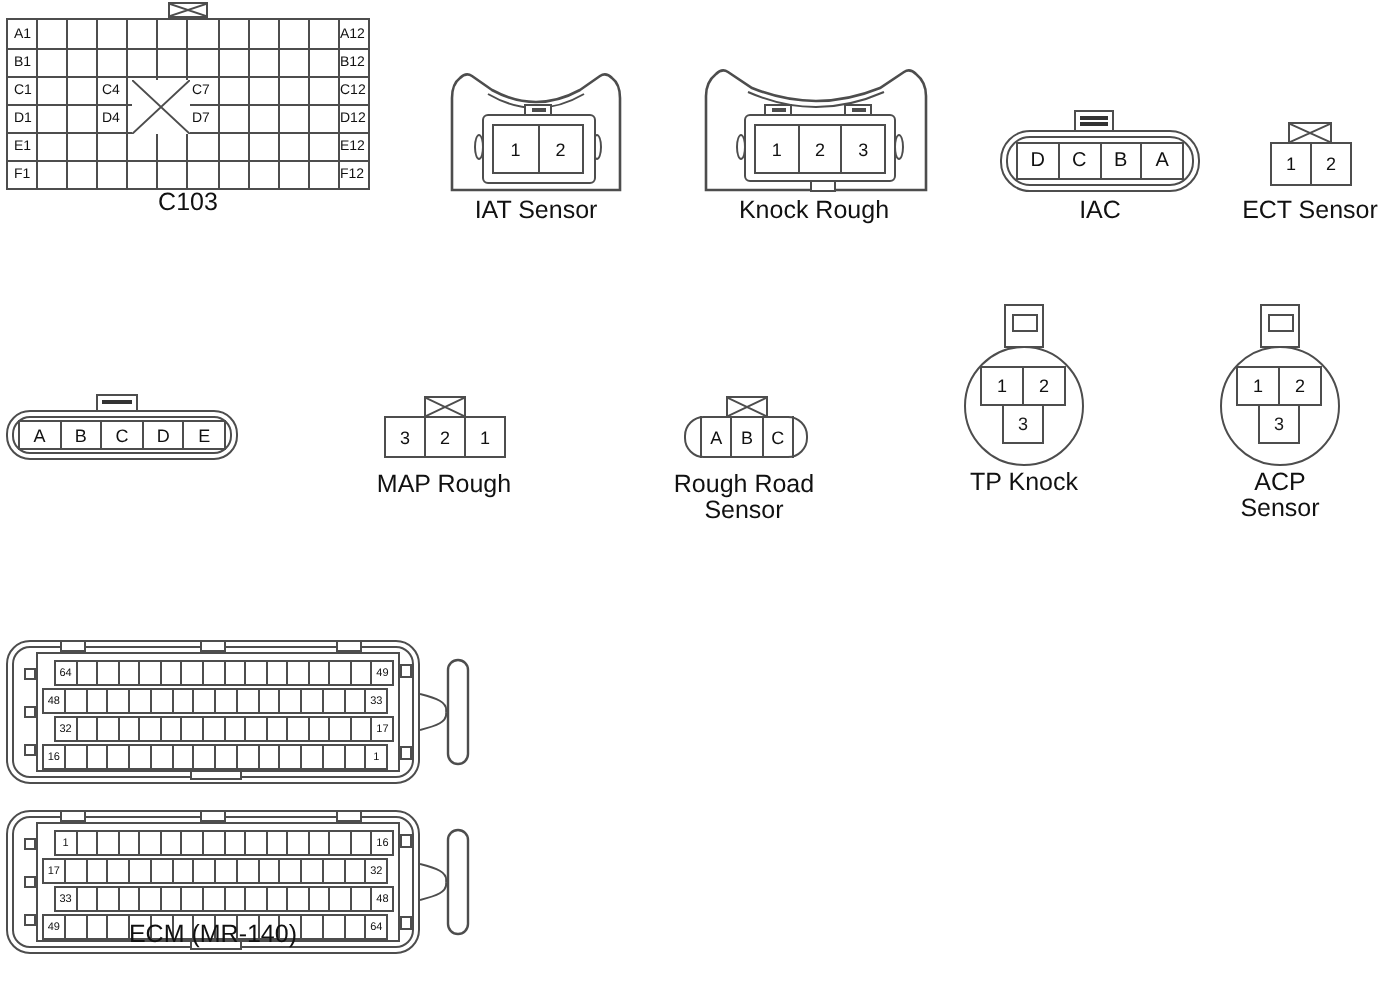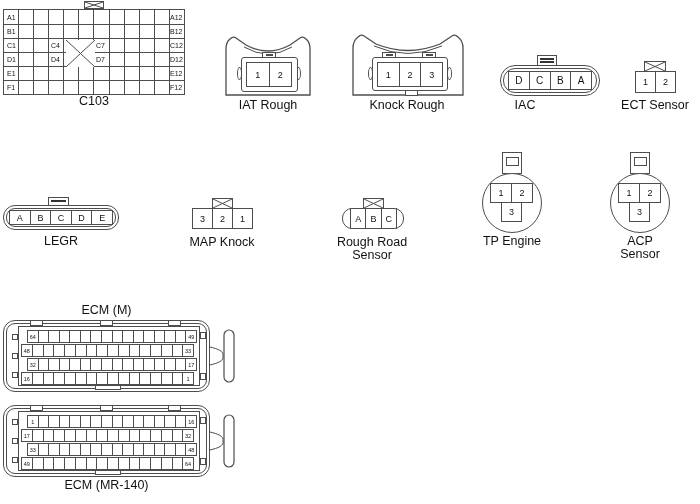--- a/index.html
+++ b/index.html
@@ -172,21 +172,21 @@
   <div class="bump" style="left:237px;top:67px"></div>
   <div class="bump" style="left:296px;top:67px"></div>
   <div class="hbox" style="left:241px;top:57px;width:57px;height:35px"></div>
   <div class="tab" style="left:262px;top:52px;width:14px;height:6px">
     <div class="abs" style="left:3px;top:1px;width:7px;height:2px;border:1px solid var(--lc);box-sizing:border-box"></div>
   </div>
   <div class="pinrow" style="left:246px;top:62px;width:46px;height:25px">
       <div class="cell">1</div>
       <div class="cell">2</div>
     </div>
-  <div class="lbl" style="left:218px;top:98px;width:100px">IAT Rough</div>
+  <div class="lbl" style="left:218px;top:98px;width:100px">IAT Sensor</div>
 
   <svg class="abs housing-svg" style="left:352px;top:33px" width="112" height="63" viewBox="0 0 112 63">
     <path d="M1,62 L1,15 Q1,8 6,4 Q9,1 12,3 L24,11 Q56,24 88,11 L100,3 Q103,1 106,4 Q111,8 111,15 L111,62 Z" fill="#fff" stroke-width="1.3"></path>
     <path d="M22,13 Q56,28 90,13" fill="none" stroke-width="1"></path>
   </svg>
   <div class="tab" style="left:405px;top:90px;width:13px;height:6px"></div>
   <div class="bump" style="left:368px;top:67px"></div>
   <div class="bump" style="left:447px;top:67px"></div>
   <div class="hbox" style="left:372px;top:57px;width:76px;height:34px"></div>
   <div class="tab" style="left:382px;top:52px;width:14px;height:6px">
@@ -208,21 +208,21 @@
   </div>
   <div class="round2" style="left:500px;top:65px;width:100px;height:31px;border-radius:15px">
     <div class="inline" style="border-radius:12px"></div>
   </div>
   <div class="pinrow big" style="left:508px;top:71px;width:84px;height:19px">
       <div class="cell">D</div>
       <div class="cell">C</div>
       <div class="cell">B</div>
       <div class="cell">A</div>
     </div>
-  <div class="lbl" style="left:475px;top:98px;width:100px">IAC</div>
+  <div class="lbl" style="left:500px;top:98px;width:100px">IAC</div>
 
   <div class="xbox" style="left:644px;top:61px;width:22px;height:11px">
     <svg width="20" height="9" viewBox="0 0 20 9">
         <path d="M0,0 L20,9 M20,0 L0,9" fill="none" stroke-width="1"></path>
       </svg>
   </div>
   <div class="pinrow" style="left:635px;top:71px;width:41px;height:22px">
       <div class="cell">1</div>
       <div class="cell">2</div>
     </div>
@@ -234,33 +234,32 @@
   <div class="round2" style="left:3px;top:205px;width:116px;height:25px;border-radius:12px">
     <div class="inline" style="border-radius:9px"></div>
   </div>
   <div class="pinrow" style="left:9px;top:210px;width:104px;height:15px">
       <div class="cell">A</div>
       <div class="cell">B</div>
       <div class="cell">C</div>
       <div class="cell">D</div>
       <div class="cell">E</div>
     </div>
-  <div class="lbl" style="left:9px;top:234px;width:104px">LEGR</div>
 
   <div class="xbox" style="left:212px;top:198px;width:21px;height:11px">
     <svg width="19" height="9" viewBox="0 0 19 9">
         <path d="M0,0 L19,9 M19,0 L0,9" fill="none" stroke-width="1"></path>
       </svg>
   </div>
   <div class="pinrow" style="left:192px;top:208px;width:61px;height:21px">
       <div class="cell">3</div>
       <div class="cell">2</div>
       <div class="cell">1</div>
     </div>
-  <div class="lbl" style="left:172px;top:235px;width:100px">MAP Knock</div>
+  <div class="lbl" style="left:172px;top:235px;width:100px">MAP Rough</div>
 
   <div class="xbox" style="left:363px;top:198px;width:21px;height:11px">
     <svg width="19" height="9" viewBox="0 0 19 9">
         <path d="M0,0 L19,9 M19,0 L0,9" fill="none" stroke-width="1"></path>
       </svg>
   </div>
   <div class="round2" style="left:342px;top:208px;width:62px;height:21px;border-radius:10px;border-width:1px"></div>
   <div class="pinrow nb" style="left:350px;top:208px;width:47px;height:21px;border-left:1px solid var(--lc);border-right:1px solid var(--lc)">
       <div class="cell">A</div>
       <div class="cell">B</div>
@@ -271,35 +270,34 @@
 
   <div class="tab" style="left:502px;top:152px;width:20px;height:22px">
     <div class="abs" style="left:3px;top:4px;width:13px;height:9px;border:1px solid var(--lc);box-sizing:border-box"></div>
   </div>
   <div class="circ" style="left:482px;top:173px"></div>
   <div class="pinrow" style="left:490px;top:183px;width:43px;height:20px">
       <div class="cell">1</div>
       <div class="cell">2</div>
     </div>
   <div class="cellbox" style="left:501px;top:202px;width:21px;height:20px">3</div>
-  <div class="lbl" style="left:462px;top:234px;width:100px">TP Engine</div>
+  <div class="lbl" style="left:462px;top:234px;width:100px">TP Knock</div>
 
   <div class="tab" style="left:630px;top:152px;width:20px;height:22px">
     <div class="abs" style="left:3px;top:4px;width:13px;height:9px;border:1px solid var(--lc);box-sizing:border-box"></div>
   </div>
   <div class="circ" style="left:610px;top:173px"></div>
   <div class="pinrow" style="left:618px;top:183px;width:43px;height:20px">
       <div class="cell">1</div>
       <div class="cell">2</div>
     </div>
   <div class="cellbox" style="left:629px;top:202px;width:21px;height:20px">3</div>
   <div class="lbl" style="left:590px;top:234px;width:100px">ACP</div>
   <div class="lbl" style="left:590px;top:247px;width:100px">Sensor</div>
 
-  <div class="lbl" style="left:3px;top:303px;width:207px">ECM (M)</div>
   <div class="ecm" style="left:3px;top:320px">
     <div class="ecmouter"></div>
     <div class="ecminner"></div>
     <div class="toptab" style="left:27px;top:1px"></div>
     <div class="toptab" style="left:97px;top:1px"></div>
     <div class="toptab" style="left:165px;top:1px"></div>
     <div class="ecmbody"></div>
     <div class="sq" style="left:9px;top:14px;width:6px;height:6px"></div>
     <div class="sq" style="left:9px;top:33px;width:6px;height:6px"></div>
     <div class="sq" style="left:9px;top:52px;width:6px;height:6px"></div>
@@ -467,16 +465,16 @@
         <div class="cell"></div>
         <div class="cell"></div>
         <div class="cell">64</div>
       </div>
     <div class="sq" style="left:92px;top:65px;width:26px;height:5px"></div>
   </div>
   <svg class="abs" style="left:210px;top:411px" width="28" height="60" viewBox="0 0 28 60">
     <rect x="14" y="4" width="10" height="52" rx="5" fill="#fff" stroke="var(--lc)" stroke-width="1.2"></rect>
     <path d="M0,21 C8,23 14,25 13,30 M0,39 C8,37 14,35 13,30" fill="none" stroke-width="1"></path>
   </svg>
-  <div class="lbl" style="left:3px;top:478px;width:207px">ECM (MR-140)</div>
+  <div class="lbl" style="left:3px;top:460px;width:207px">ECM (MR-140)</div>
 
 
 </div>
 
 </body></html>

